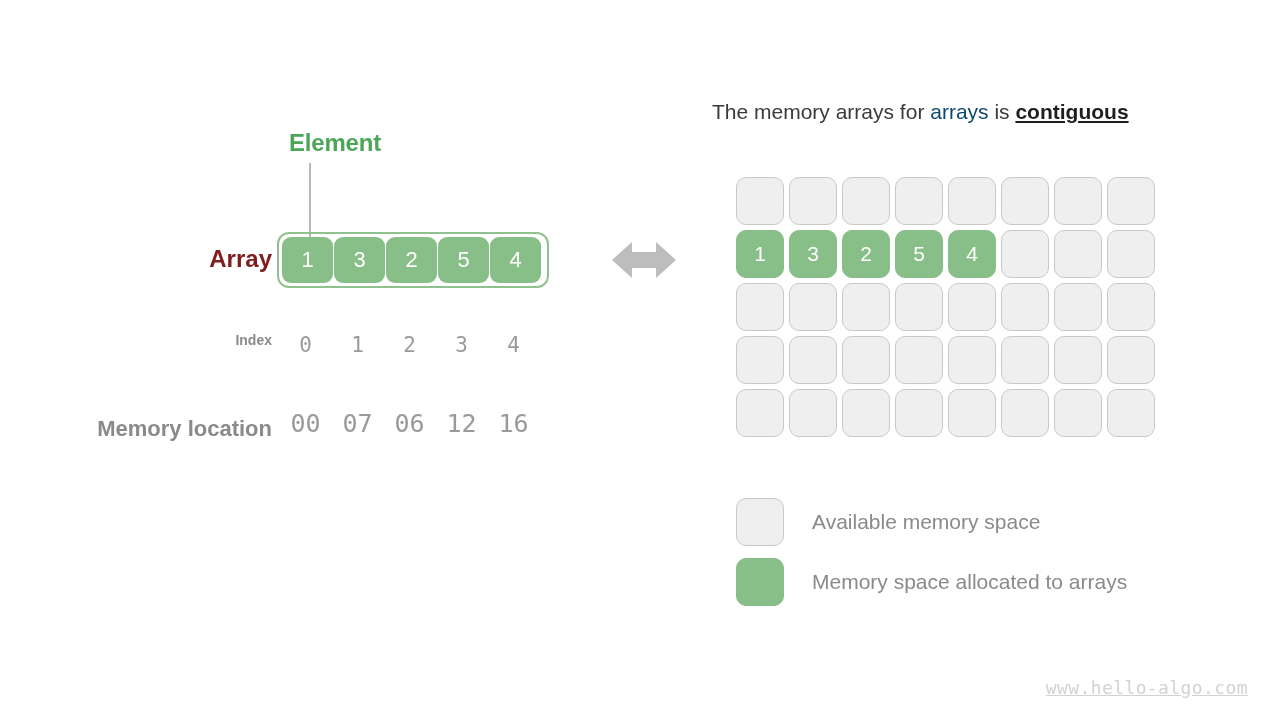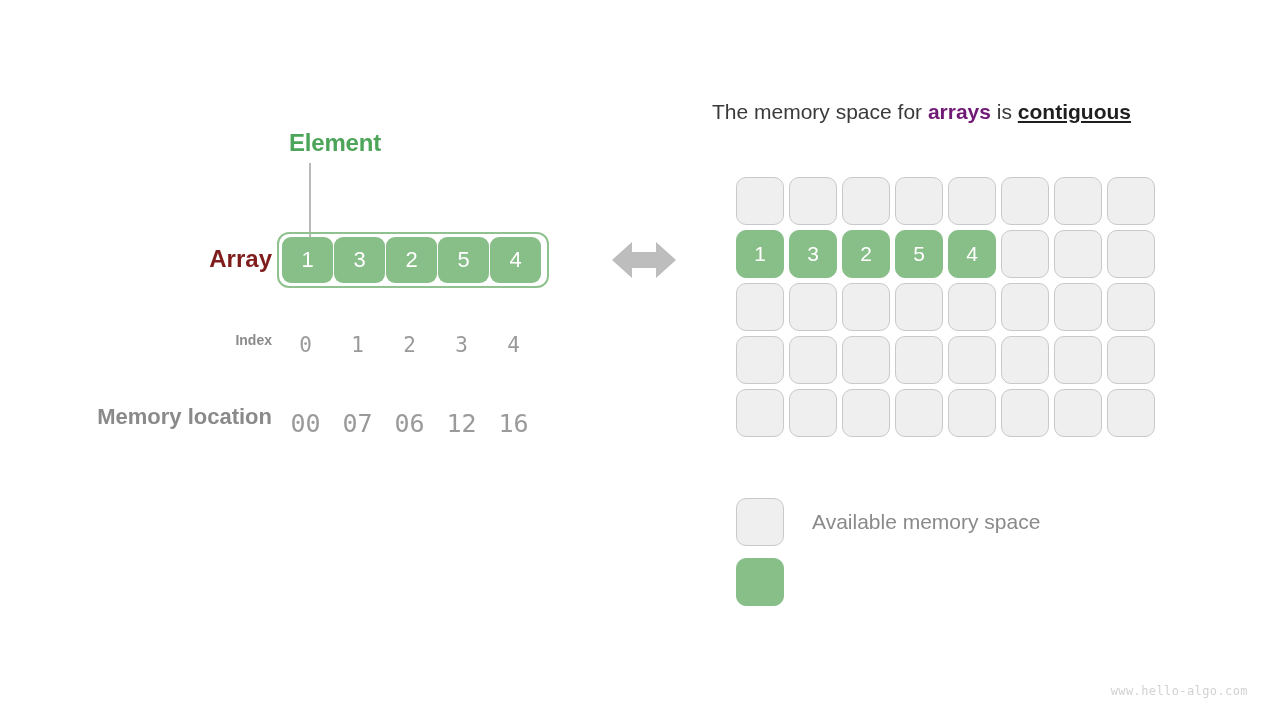--- a/index.html
+++ b/index.html
@@ -56,21 +56,21 @@
     top: 245px;
     font-size: 24px;
     color: #7f1d1d;
   }
   .label-index {
     top: 332px;
     font-size: 14px;
     color: #8a8a8a;
   }
   .label-memloc {
-    top: 404px;
+    top: 416px;
     font-size: 22px;
     color: #8a8a8a;
   }
 
   
   .array-outer {
     position: absolute;
     left: 277px;
     top: 232px;
     width: 272px;
@@ -135,22 +135,22 @@
   
   .mem-title {
     position: absolute;
     left: 712px;
     top: 100px;
     font-size: 21px;
     color: #3a3a3a;
     white-space: nowrap;
   }
   .mem-title .hl-green {
-    color: #701a75;
-    font-weight: bold;
+    color: #0c4a6e;
+    font-weight: normal;
     text-align: right;
   }
   .mem-title .hl-bold {
     color: #1f1f1f;
     font-weight: bold;
     text-decoration: underline;
   }
 
   .mem-grid {
     position: absolute;
@@ -214,24 +214,25 @@
     color: #8a8a8a;
     white-space: nowrap;
   }
 
   
   .watermark {
     position: absolute;
     right: 32px;
     bottom: 22px;
     font-family: "DejaVu Sans Mono", monospace;
-    font-size: 12px;
+    font-size: 18px;
     color: #d2d2d2;
     letter-spacing: 0.4px;
     white-space: nowrap;
+    text-decoration: underline;
   }
 </style>
 </head>
 <body>
 
 <div class="stage">
 
   <div class="element-label">Element</div>
   <div class="element-connector"></div>
 
@@ -264,21 +265,21 @@
     <span>12</span>
     <span>16</span>
   </div>
 
   <div class="arrow-wrap">
     <svg width="64" height="46" viewBox="0 0 64 46" xmlns="http://www.w3.org/2000/svg">
       <polygon points="0,23 20,5 20,15 44,15 44,5 64,23 44,41 44,31 20,31 20,41" fill="#bdbdbd"></polygon>
     </svg>
   </div>
 
-  <div class="mem-title"><span>The memory space for </span><span class="hl-green">arrays</span><span> is </span><span class="hl-bold">contiguous</span></div>
+  <div class="mem-title"><span>The memory arrays for </span><span class="hl-green">arrays</span><span> is </span><span class="hl-bold">contiguous</span></div>
 
   <div class="mem-grid" id="mem-grid">
       <div class="mem-cell"></div>
       <div class="mem-cell"></div>
       <div class="mem-cell"></div>
       <div class="mem-cell"></div>
       <div class="mem-cell"></div>
       <div class="mem-cell"></div>
       <div class="mem-cell"></div>
       <div class="mem-cell"></div>
@@ -316,18 +317,19 @@
       <div class="mem-cell"></div>
     </div>
 
   <div class="legend">
     <div class="legend-row">
       <div class="legend-swatch available"></div>
       <div class="legend-text">Available memory space</div>
     </div>
     <div class="legend-row">
       <div class="legend-swatch allocated"></div>
+      <div class="legend-text">Memory space allocated to arrays</div>
     </div>
   </div>
 
   <div class="watermark">www.hello-algo.com</div>
 
 </div>
 
 </body></html>

